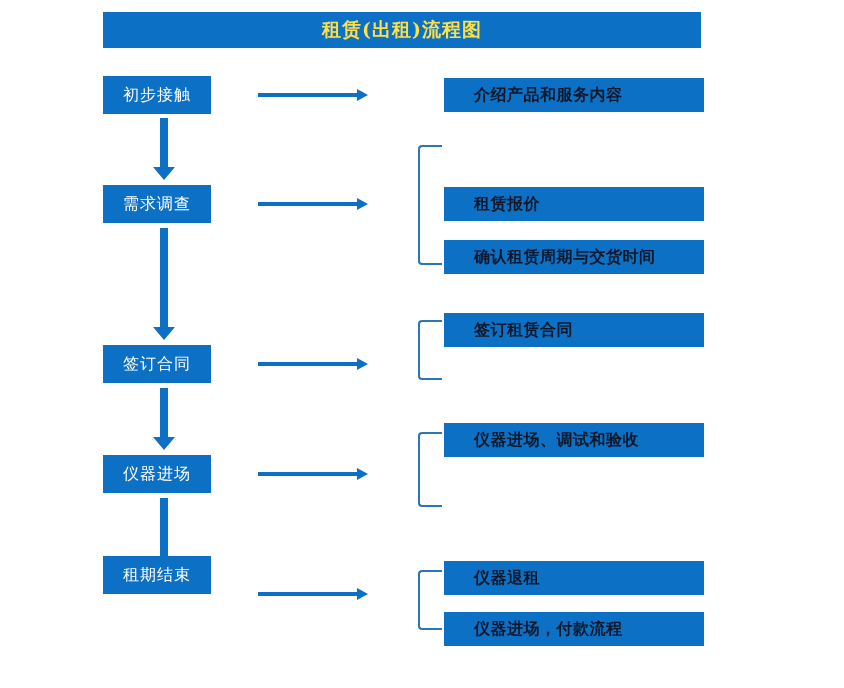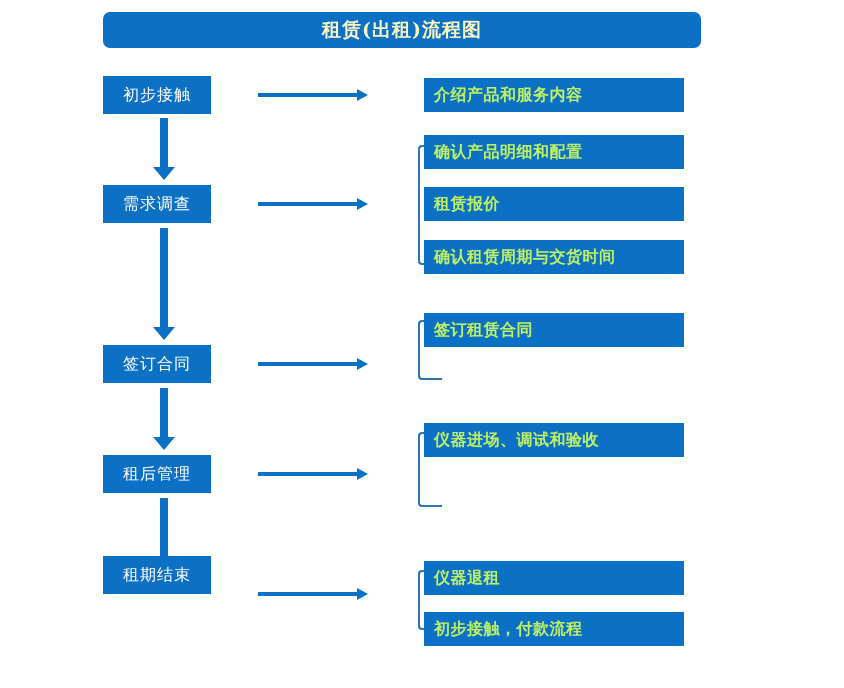--- a/index.html
+++ b/index.html
@@ -19,29 +19,28 @@
   }
 
   
   .title-bar {
     position: absolute;
     left: 103px;
     top: 12px;
     width: 598px;
     height: 36px;
     background: #0C70C4;
-    color: #fef9c3;
+    color: #fde047;
     font-size: 19px;
     font-weight: bold;
     letter-spacing: 1px;
     display: flex;
     align-items: center;
     justify-content: center;
     font-family: "DejaVu Serif", "Liberation Serif", serif;
-    border-radius: 7px;
   }
 
   
   .stage-box {
     position: absolute;
     left: 103px;
     width: 108px;
     height: 38px;
     background: #0C70C4;
     color: #ffffff;
@@ -50,30 +49,30 @@
     display: flex;
     align-items: center;
     justify-content: center;
     letter-spacing: 1px;
     font-family: "DejaVu Serif", "Liberation Serif", serif;
   }
 
   
   .detail-box {
     position: absolute;
-    left: 424px;
+    left: 444px;
     width: 260px;
     height: 34px;
     background: #0C70C4;
-    color: #bef264;
+    color: #0f172a;
     font-size: 16px;
     font-weight: bold;
     display: flex;
     align-items: center;
-    padding-left: 10px;
+    padding-left: 30px;
     box-sizing: border-box;
     letter-spacing: 0.5px;
     font-family: "DejaVu Serif", "Liberation Serif", serif;
   }
 
   
   .v-arrow {
     position: absolute;
     left: 153px;
     width: 22px;
@@ -136,21 +135,21 @@
 </head>
 <body>
 
 <div id="canvas">
 
   <div class="title-bar">租赁(出租)流程图</div>
 
   <div class="stage-box" id="stage-box-0" style="top: 76px;">初步接触</div>
   <div class="stage-box" id="stage-box-1" style="top: 185px;">需求调查</div>
   <div class="stage-box" id="stage-box-2" style="top: 345px;">签订合同</div>
-  <div class="stage-box" id="stage-box-3" style="top: 455px;">租后管理</div>
+  <div class="stage-box" id="stage-box-3" style="top: 455px;">仪器进场</div>
   <div class="stage-box" id="stage-box-4" style="top: 556px;">租期结束</div>
 
   <div class="v-arrow" id="v-arrow-0" style="top: 118px; height: 62px;">
     <div class="shaft" style="height: 49px;"></div>
     <div class="head" style="top: 49px;"></div>
   </div>
   <div class="v-arrow" id="v-arrow-1" style="top: 228px; height: 112px;">
     <div class="shaft" style="height: 99px;"></div>
     <div class="head" style="top: 99px;"></div>
   </div>
@@ -183,21 +182,20 @@
     <div class="shaft"></div>
     <div class="head"></div>
   </div>
 
   <div class="bracket" id="bracket-0" style="top: 145px; height: 120px;"></div>
   <div class="bracket" id="bracket-1" style="top: 320px; height: 60px;"></div>
   <div class="bracket" id="bracket-2" style="top: 432px; height: 75px;"></div>
   <div class="bracket" id="bracket-3" style="top: 570px; height: 60px;"></div>
 
   <div class="detail-box" id="detail-box-0" style="top: 78px;">介绍产品和服务内容</div>
-  <div class="detail-box" id="detail-box-1" style="top: 135px;">确认产品明细和配置</div>
   <div class="detail-box" id="detail-box-2" style="top: 187px;">租赁报价</div>
   <div class="detail-box" id="detail-box-3" style="top: 240px;">确认租赁周期与交货时间</div>
   <div class="detail-box" id="detail-box-4" style="top: 313px;">签订租赁合同</div>
   <div class="detail-box" id="detail-box-6" style="top: 423px;">仪器进场、调试和验收</div>
   <div class="detail-box" id="detail-box-8" style="top: 561px;">仪器退租</div>
-  <div class="detail-box" id="detail-box-9" style="top: 612px;">初步接触，付款流程</div>
+  <div class="detail-box" id="detail-box-9" style="top: 612px;">仪器进场，付款流程</div>
 
 </div>
 
 </body></html>

